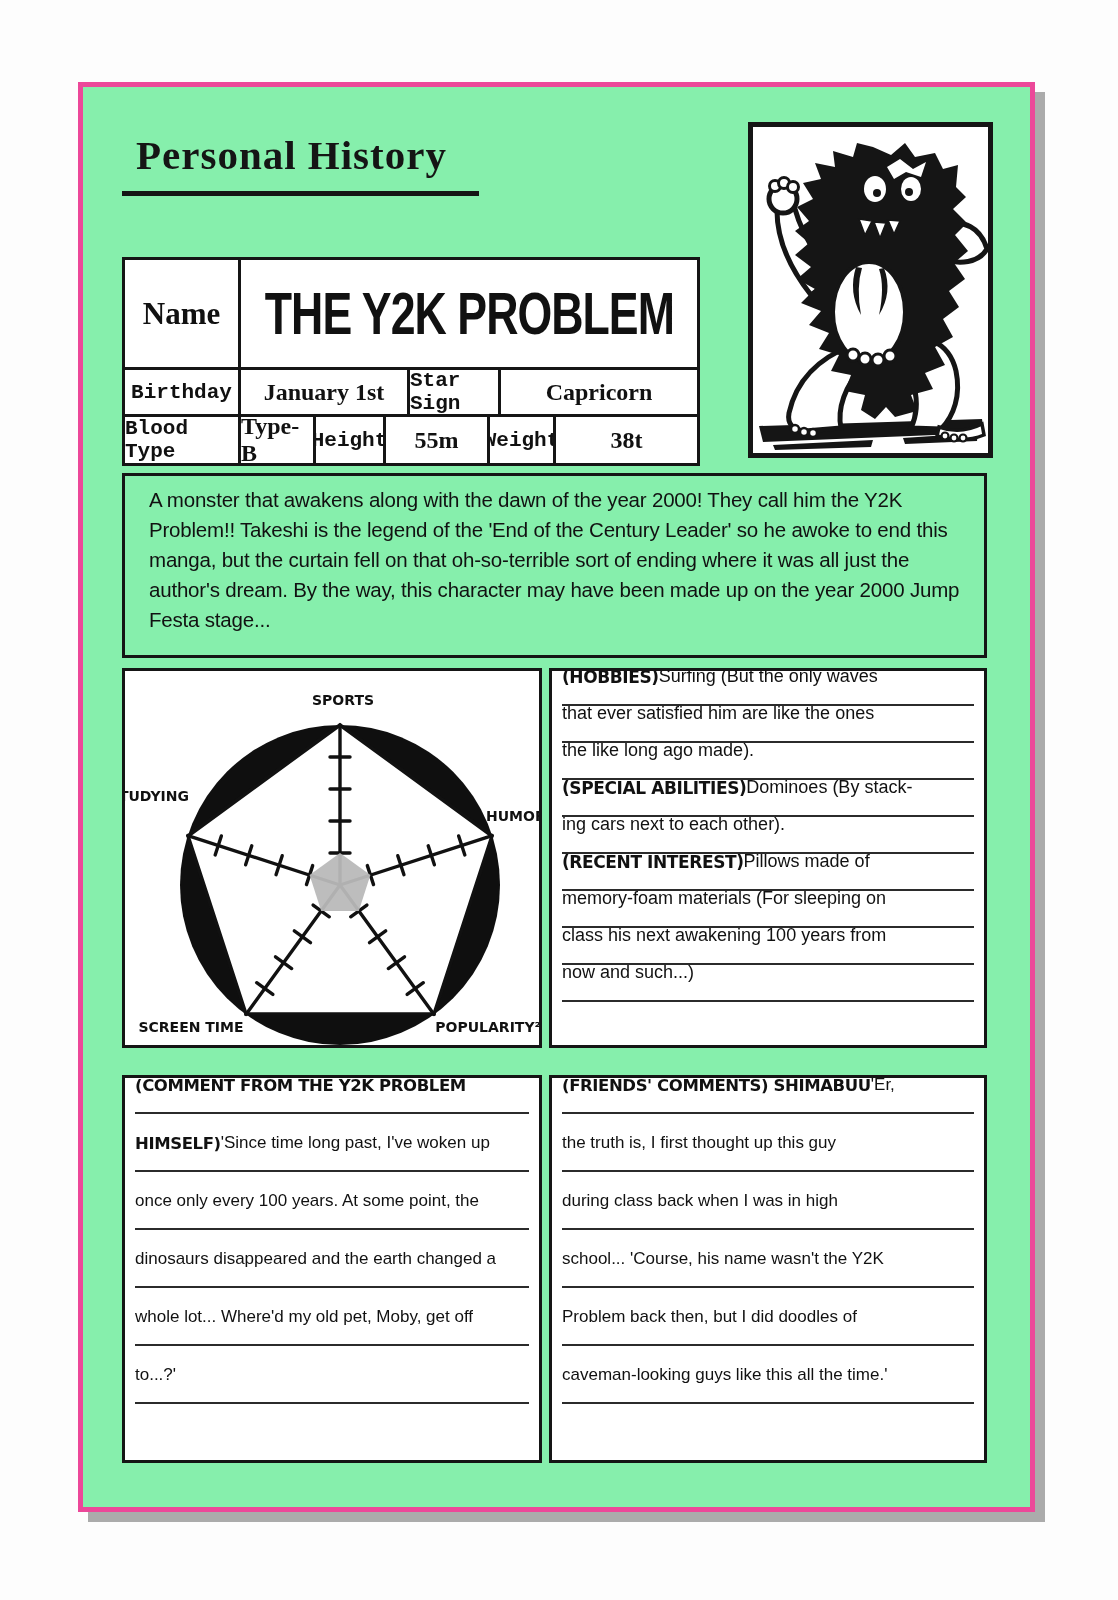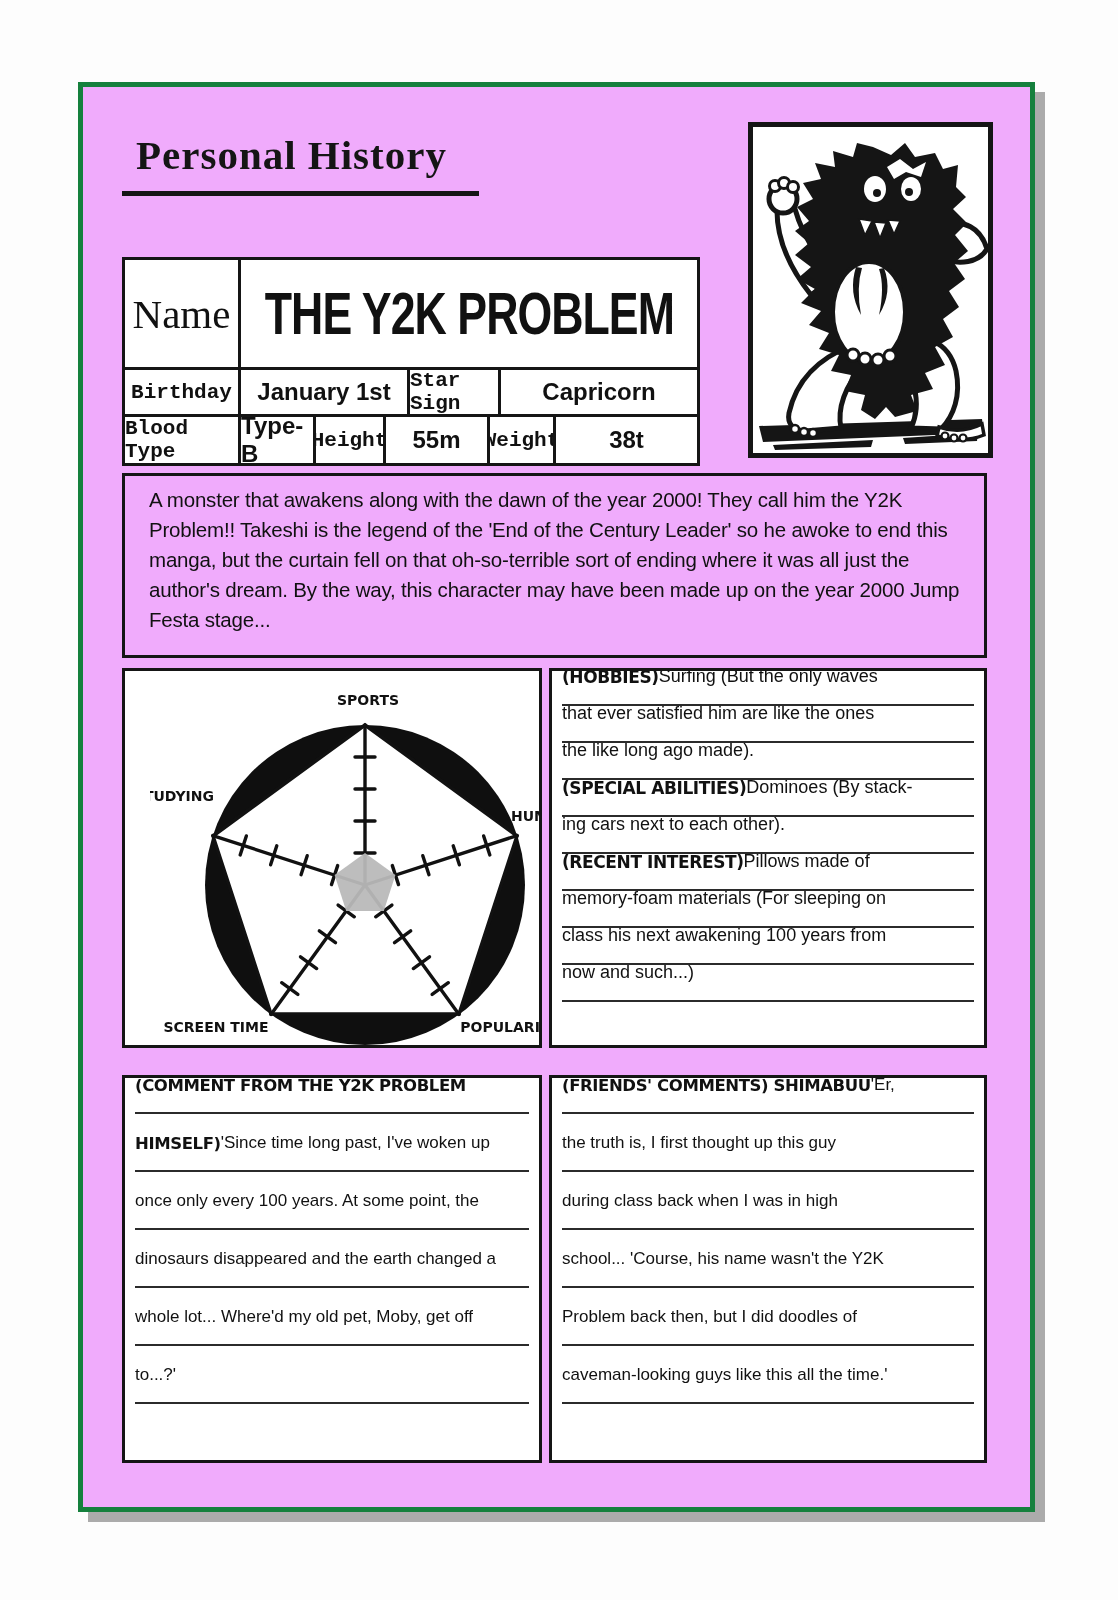--- a/index.html
+++ b/index.html
@@ -6,21 +6,21 @@
   body{
     width:1118px;height:1600px;position:relative;
     background:#fdfdfd;color:#111;
     font-family:"Liberation Sans",sans-serif;
     overflow:hidden;
   }
   *{box-sizing:border-box}
 
   .page{
     position:absolute;left:78px;top:82px;width:957px;height:1430px;
-    background:#f0abfc;border:5px solid #15803d;
+    background:#86efac;border:5px solid #ec4899;
     box-shadow:10px 10px 0 #ababab;
   }
 
   
   .title{
     position:absolute;left:39px;top:44px;margin:0;
     font-family:"Liberation Serif",serif;font-weight:700;font-size:41px;
     letter-spacing:1px;color:#151515;
     border-bottom:5px solid #151515;padding:0 32px 12px 14px;
   }
@@ -40,40 +40,40 @@
   .irow{display:flex;border-bottom:3px solid #151515}
   .irow:last-child{border-bottom:none}
   .icell{
     border-right:3px solid #151515;
     display:flex;align-items:center;justify-content:center;
     overflow:hidden;
   }
   .icell:last-child{border-right:none;flex:1}
   .r1{height:110px}.r2{height:47px}.r3{height:46px}
   .lab{font-family:Liberation Mono, monospace;font-weight:700;font-size:21px}
-  .val{font-family:Liberation Sans, sans-serif;font-weight:700;font-size:24px}
-  .name-lab span{font-size:41px;font-family:"Liberation Serif",serif;font-weight:400}
+  .val{font-family:Liberation Serif, serif;font-weight:700;font-size:24px}
+  .name-lab span{font-size:31px;font-family:"Liberation Serif",serif;font-weight:700}
   .big-name{
     font-family:"Liberation Sans",sans-serif;font-weight:700;font-size:47px;
     letter-spacing:-1px;transform:scaleY(1.25) scaleX(.95);white-space:nowrap;
   }
   .w116{width:116px}.w169{width:169px}.w91{width:91px}
   .w75{width:75px}.w70{width:70px}.w104{width:104px}.w66{width:66px}
 
   
   .desc{
     position:absolute;left:39px;top:386px;width:865px;height:185px;
     border:3px solid #151515;padding:9px 12px 0 24px;
   }
   .desc p{margin:0;font-size:20.5px;line-height:30px;letter-spacing:-.2px}
 
   
   .radar{
     position:absolute;left:39px;top:581px;width:420px;height:380px;
-    border:3px solid #151515;overflow:hidden;background:#fff;padding-left:25px;
+    border:3px solid #151515;overflow:hidden;background:#fff;
   }
   .radar svg{display:block}
   .rlabel{font-family:"DejaVu Sans",sans-serif;font-weight:700;font-size:14px;fill:#111;letter-spacing:0}
   #radar-axes line{stroke:#111;stroke-width:3.4;stroke-linecap:round}
 
   
   .rulebox{border:3px solid #151515;position:absolute;background:#fff;padding:0 10px;overflow:hidden}
   .rline{
     border-bottom:2px solid #2b2b2b;
     display:flex;align-items:flex-end;padding-bottom:17px;

